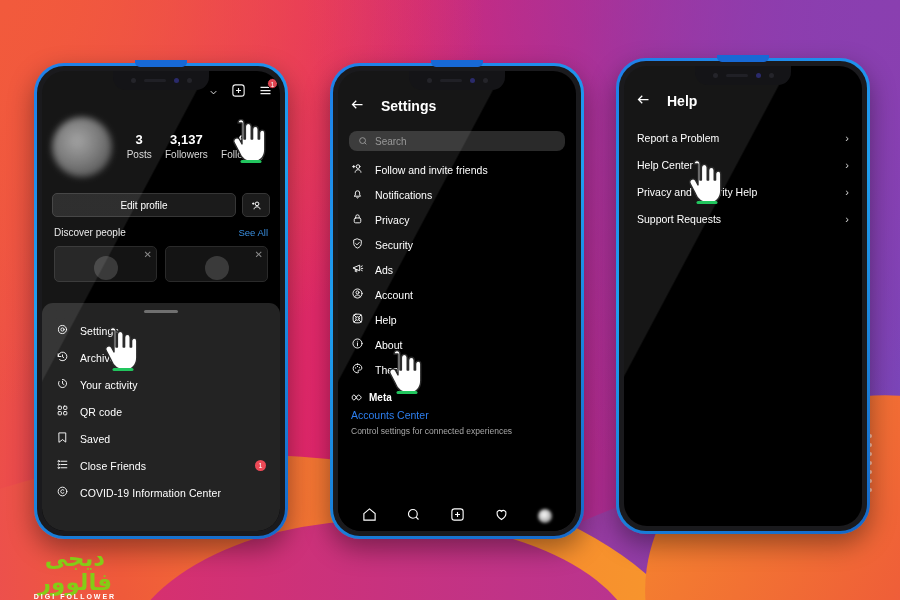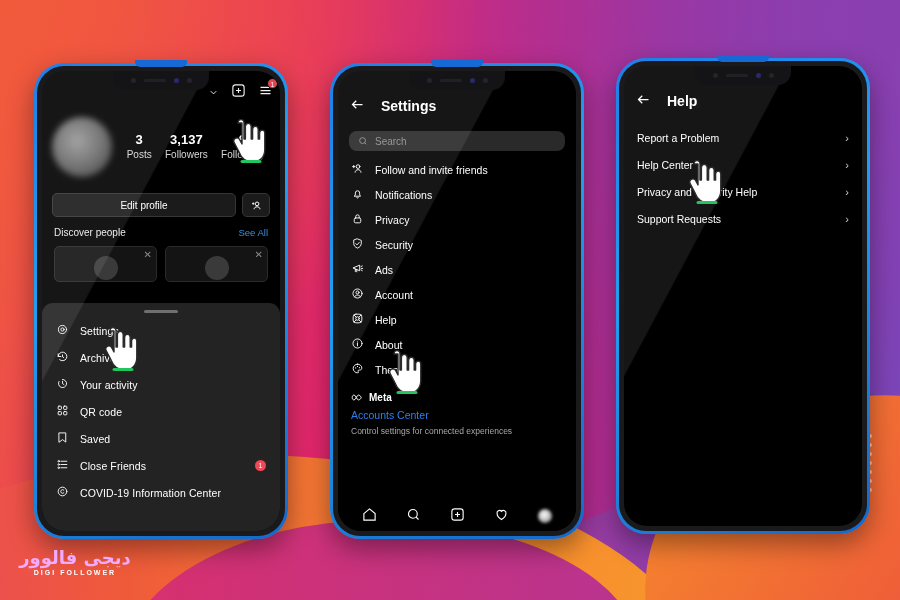--- a/index.html
+++ b/index.html
@@ -170,21 +170,21 @@
 
   
   .hand{position:absolute;z-index:20;width:40px;height:52px;}
   #hand1{left:228px;top:117px;}
   #hand2{left:100px;top:325px;}
   #hand3{left:384px;top:348px;}
   #hand4{left:684px;top:158px;}
 
   
   .wm{position:absolute;left:10px;top:546px;width:130px;z-index:15;text-align:center;}
-  .wm .fa{font-size:18px;color:#f0abfc;font-weight:bold;letter-spacing:.5px;line-height:24px;font-family:"DejaVu Sans",sans-serif;}
+  .wm .fa{font-size:23px;color:#84cc16;font-weight:bold;letter-spacing:.5px;line-height:24px;font-family:"DejaVu Sans",sans-serif;}
   .wm .en{font-size:7px;color:#fff;letter-spacing:2px;font-weight:bold;margin-top:-1px;}
 </style>
 </head>
 <body>
 
 <div class="stage">
 
   <div class="bg-grad"></div>
   <div class="blob blob-purple"></div>
   <div class="blob blob-orange"></div>

